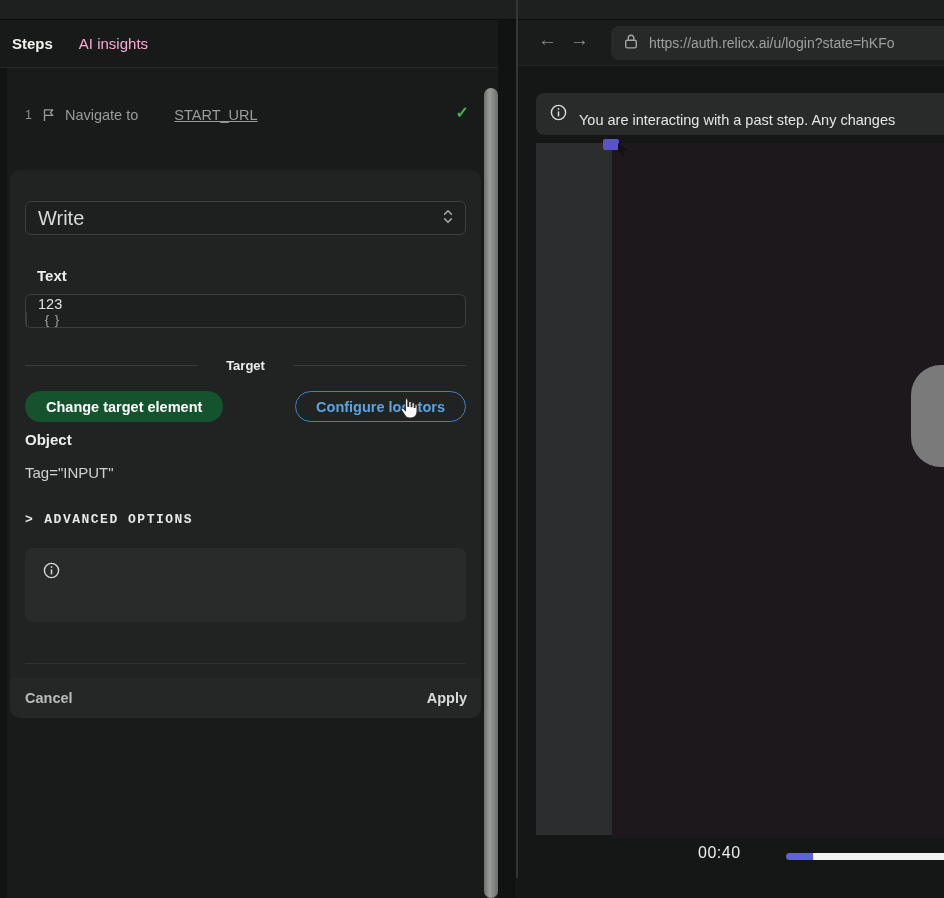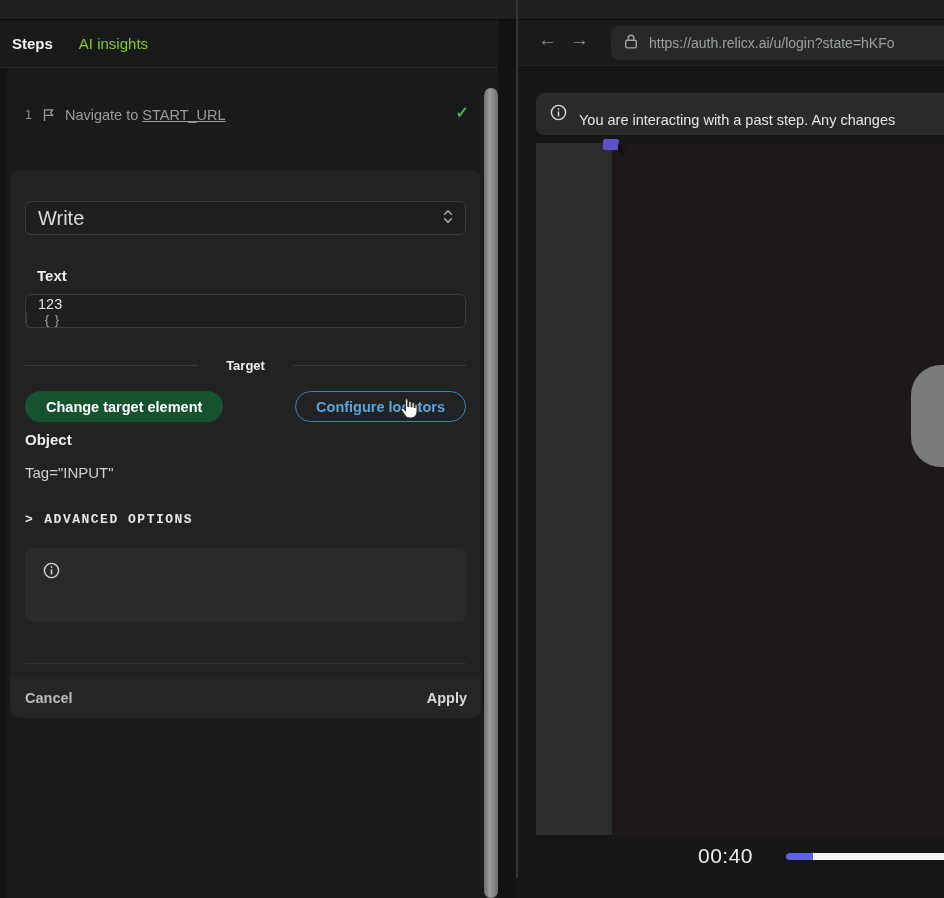--- a/index.html
+++ b/index.html
@@ -12,29 +12,29 @@
               background:#1e201f; border-bottom:1px solid #0c0d0c; }
 
   
   .left-panel { position:absolute; left:0; top:20px; width:517px; height:878px;
                 background:#191b1a; }
   .left-edge { position:absolute; left:0; top:0; width:7px; height:878px; background:#121413; }
 
   .tabbar { position:absolute; left:0; top:0; width:498px; height:48px;
             background:#181a19; border-bottom:1px solid #272928;
             display:flex; align-items:center; padding-left:12px; gap:26px; }
-  .tab { font-size:15px; color:#84cc16; cursor:default; }
+  .tab { font-size:15px; color:#f9a8d4; cursor:default; }
   .tab.active { color:#f2f3f1; font-weight:bold; }
 
   .step-row { position:absolute; left:25px; top:84px; width:450px; height:22px;
               display:flex; align-items:center; gap:10px; }
   .step-num { color:#8b8d8b; font-size:12.5px; }
   .step-flag { display:flex; align-items:center; }
   .step-text { color:#9a9c9a; font-size:14.5px; white-space:nowrap; }
-  .step-link { text-decoration:underline; color:#9a9c9a; }
+  .step-link { text-decoration:underline; color:#9a9c9a;margin-left:32px; }
   .step-check { position:absolute; right:6px; top:-1px; color:#47b04b; font-size:16px; font-weight:bold; }
 
   
   .card { position:absolute; left:10px; top:150px; width:471px; height:548px;
           background:#212322; border-radius:10px; }
 
   .cmd-select { position:absolute; left:15px; top:31px; width:441px; height:34px;
                 border:1px solid #3c3f3e; border-radius:6px; background:#1e201f;
                 display:flex; align-items:center; padding:0 12px; cursor:default; }
   .cmd-select span.val { color:#d9dad8; font-size:20px; flex:1; }
@@ -109,21 +109,21 @@
             background:#292b2a; border-radius:8px 0 0 8px; display:flex; align-items:center;
             gap:12px; padding-left:14px; overflow:hidden; }
   .banner .txt { color:#e5e6e4; font-size:14.5px; white-space:nowrap;margin-top:12px; }
 
   .shot-strip { position:absolute; left:18px; top:123px; width:76px; height:692px; background:#2c2d2f; }
   .shot-main  { position:absolute; left:94px; top:123px; width:332px; height:695px; background:#1d181b; }
   .shot-blob  { position:absolute; left:85px; top:119px; width:16px; height:11px;
                 background:#5a53c8; border-radius:2px; }
   .shot-cursor{ position:absolute; left:98px; top:122px; }
 
-  .time { position:absolute; left:180px; top:824px; color:#eceded; font-size:21px; letter-spacing:0.5px; }
+  .time { position:absolute; left:180px; top:824px; color:#eceded; font-size:16px; letter-spacing:0.5px; }
   .progress { position:absolute; left:268px; top:833px; width:166px; height:7px;
               border-radius:4px; overflow:hidden; display:flex; cursor:pointer; }
   .progress .done { width:27px; background:#5f62de; }
   .progress .rest { flex:1; background:#f4f4f4; }
 
   .side-pill { position:absolute; left:393px; top:345px; width:70px; height:102px;
                border-radius:30px; background:#7a7a7a; cursor:pointer; }
 </style>
 </head>
 <body>

